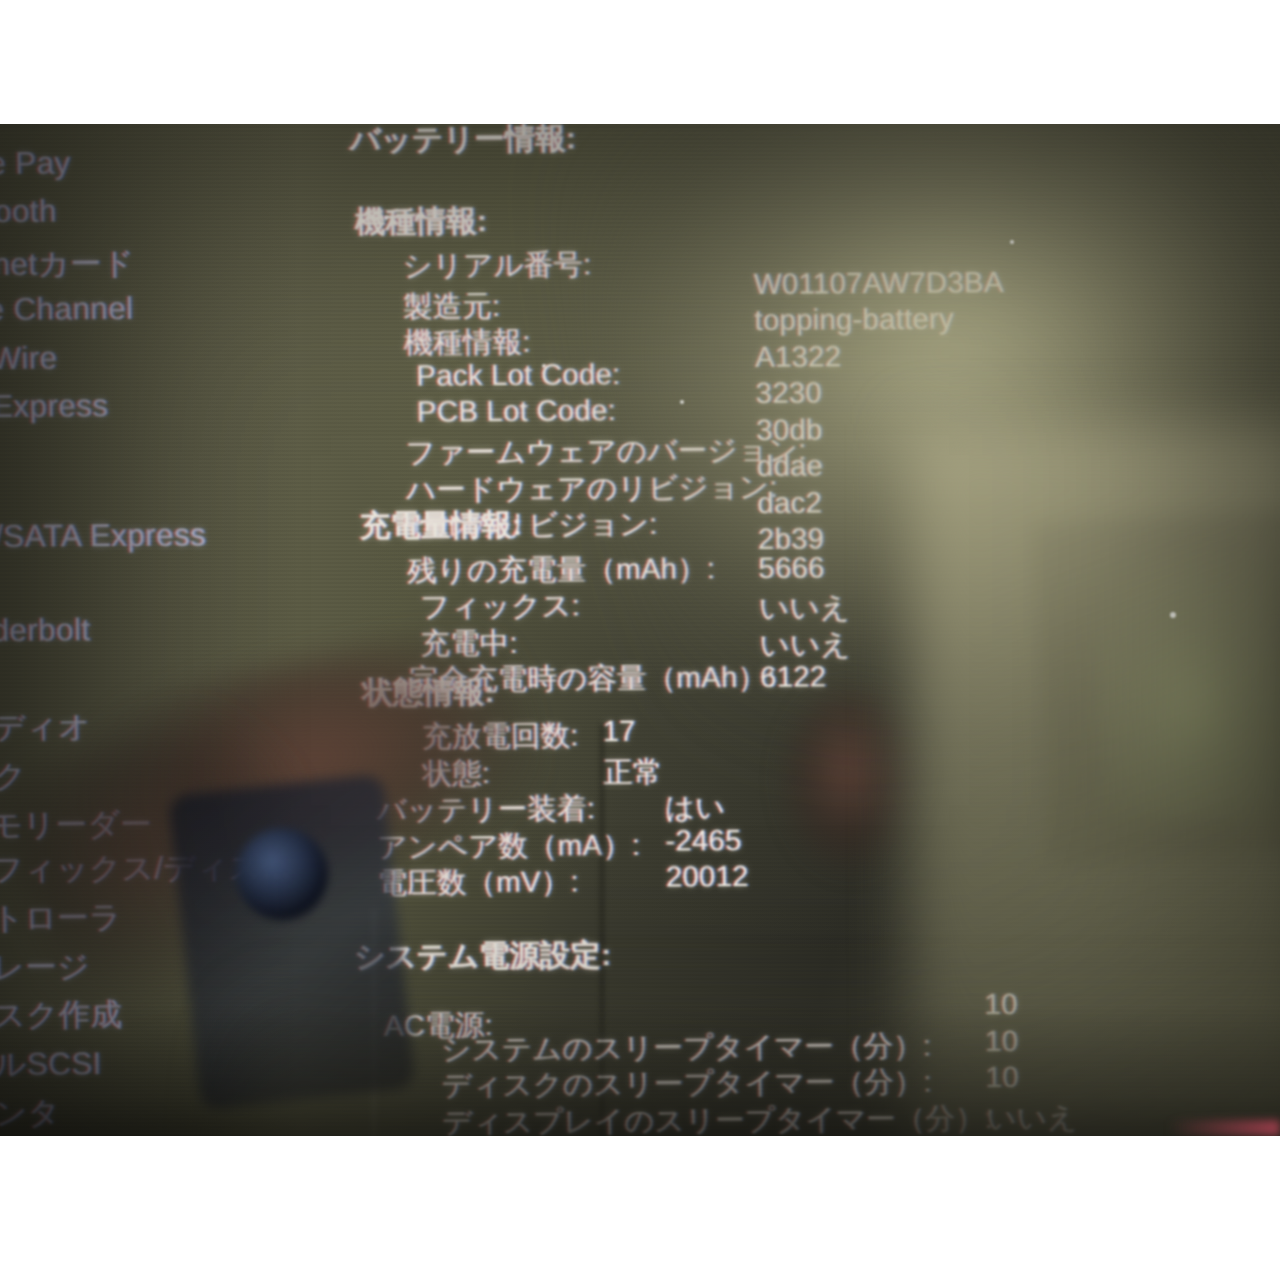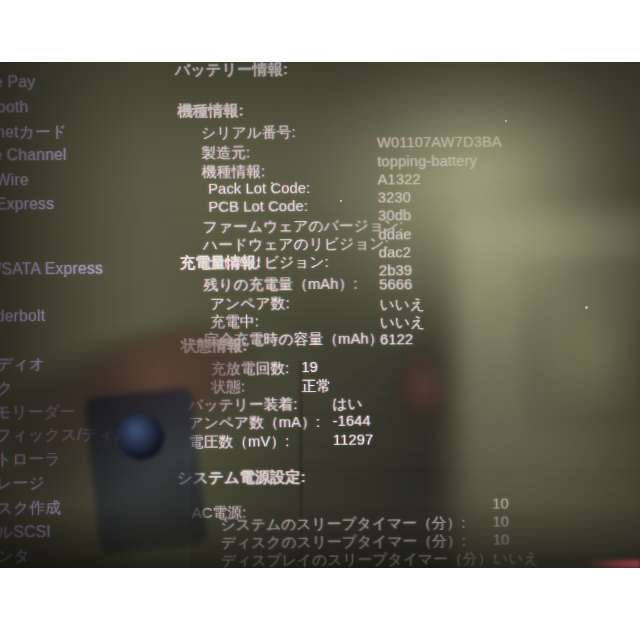--- a/index.html
+++ b/index.html
@@ -144,38 +144,38 @@
         <div class="row lbl" style="left:205px;top:155px;">ファームウェアのバージョン:</div>
         <div class="row val" style="left:378px;top:165px;">ddae</div>
         <div class="row lbl" style="left:205px;top:173px;">ハードウェアのリビジョン:</div>
         <div class="row val" style="left:378px;top:183px;">dac2</div>
         <div class="row lbl" style="left:205px;top:191px;">セルのリビジョン:</div>
         <div class="row val" style="left:378px;top:201px;">2b39</div>
 
         <div class="row sec" style="left:182px;top:191px;">充電量情報:</div>
         <div class="row lbl" style="left:205px;top:213px;">残りの充電量（mAh）:</div>
         <div class="row val" style="left:378px;top:215px;">5666</div>
-        <div class="row lbl" style="left:211px;top:231px;">アンペア数:</div>
+        <div class="row lbl" style="left:211px;top:231px;">フィックス:</div>
         <div class="row val" style="left:378px;top:233px;">いいえ</div>
         <div class="row lbl" style="left:211px;top:249px;">充電中:</div>
         <div class="row val" style="left:378px;top:251px;">いいえ</div>
         <div class="row lbl" style="left:205px;top:267px;">完全充電時の容量（mAh）:</div>
         <div class="row val" style="left:378px;top:269px;">6122</div>
 
         <div class="row sec" style="left:182px;top:273px;">状態情報:</div>
         <div class="row lbl" style="left:211px;top:295px;">充放電回数:</div>
-        <div class="row val" style="left:300px;top:295px;">19</div>
+        <div class="row val" style="left:300px;top:295px;">17</div>
         <div class="row lbl" style="left:211px;top:313px;">状態:</div>
         <div class="row val" style="left:300px;top:313px;">正常</div>
         <div class="row lbl" style="left:188px;top:331px;">バッテリー装着:</div>
         <div class="row val" style="left:330px;top:331px;">はい</div>
         <div class="row lbl" style="left:188px;top:349px;">アンペア数（mA）:</div>
-        <div class="row val" style="left:330px;top:349px;">-1644</div>
+        <div class="row val" style="left:330px;top:349px;">-2465</div>
         <div class="row lbl" style="left:188px;top:367px;">電圧数（mV）:</div>
-        <div class="row val" style="left:330px;top:367px;">11297</div>
+        <div class="row val" style="left:330px;top:367px;">20012</div>
 
         <div class="row sec" style="left:176px;top:403px;">システム電源設定:</div>
         <div class="row lbl" style="left:190px;top:437px;">AC電源:</div>
         <div class="row lbl" style="left:212px;top:437px;font-size:0;"></div>
         <div class="row lbl" style="left:218px;top:449px;">システムのスリープタイマー（分）:</div>
         <div class="row val" style="left:486px;top:431px;">10</div>
         <div class="row lbl" style="left:218px;top:467px;">ディスクのスリープタイマー（分）:</div>
         <div class="row val" style="left:486px;top:449px;">10</div>
         <div class="row lbl" style="left:218px;top:485px;">ディスプレイのスリープタイマー（分）:</div>
         <div class="row val" style="left:486px;top:467px;">10</div>

